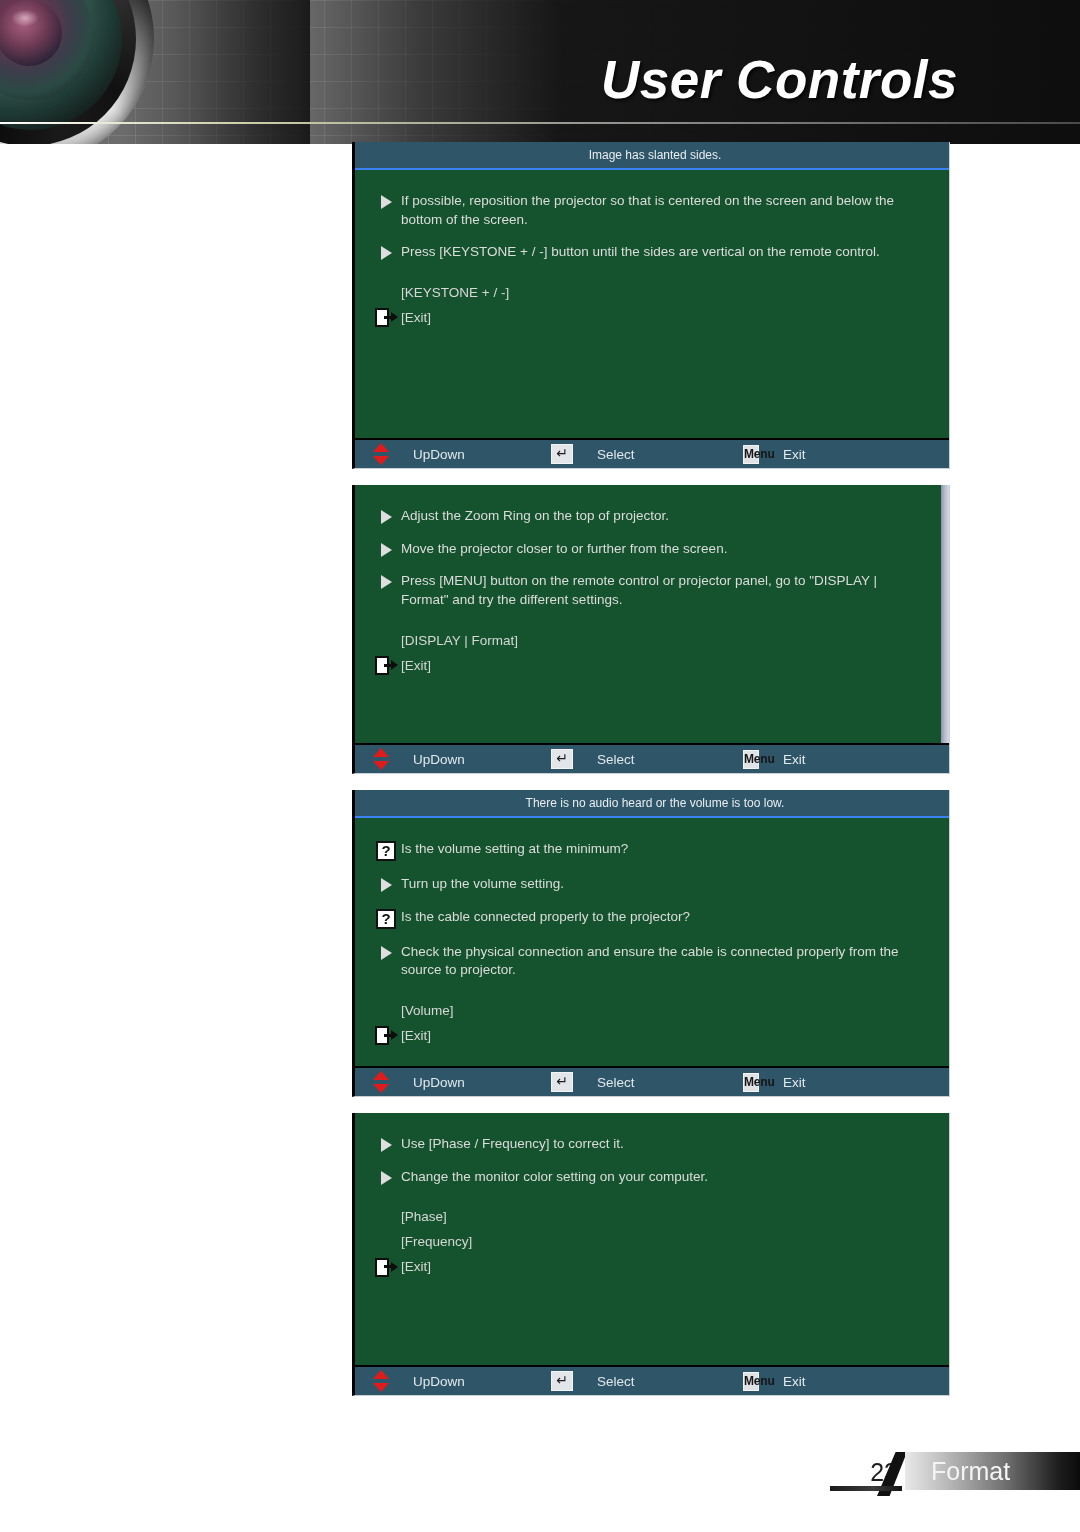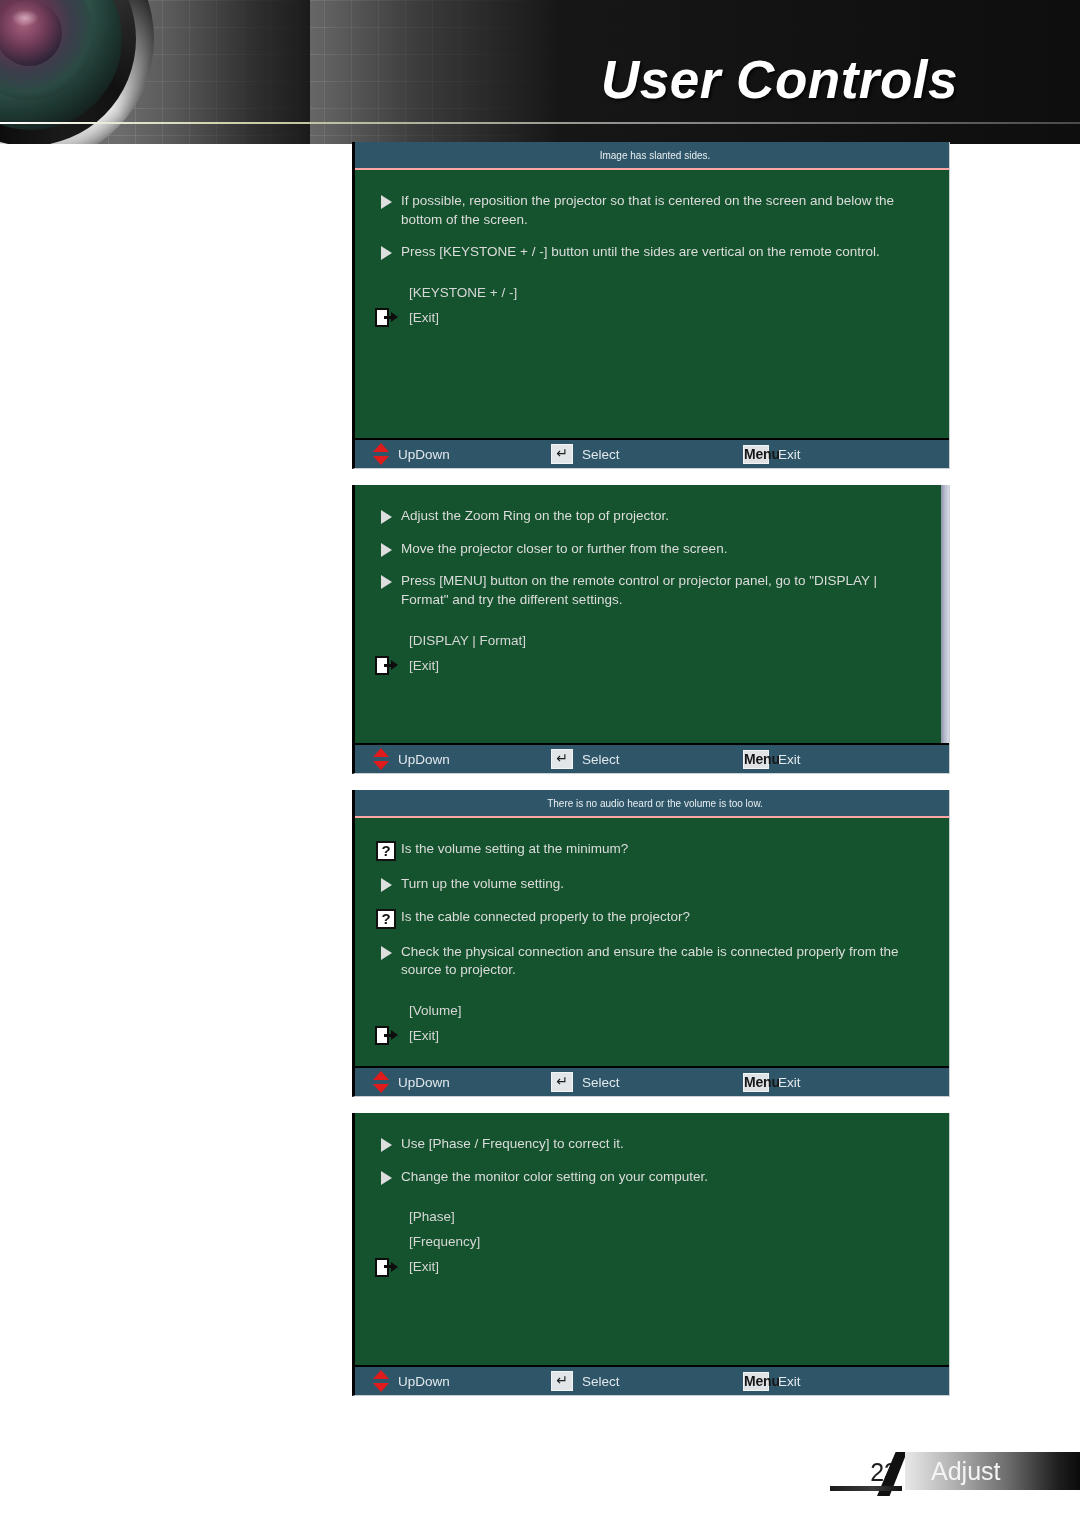--- a/index.html
+++ b/index.html
@@ -131,25 +131,25 @@
     margin-bottom: 16px;
     border-left: 3px solid #000000;
     border-right: 1px solid #c9cfd4;
     border-bottom: 1px solid #c9cfd4;
     background: #4a4a4a;
   }
   .osd-title {
     height: 28px;
     background: #2e5568;
     color: #e9eef1;
-    font-size: 10px;
+    font-size: 12px;
     display: flex;
     align-items: center;
     justify-content: center;
-    border-bottom: 2px solid #fca5a5;
+    border-bottom: 2px solid #3b82f6;
     padding-left: 6px;
   }
   .osd-body {
     position: relative;
     background: #14532d;
     padding: 22px 16px 10px 16px;
   }
   .osd-scroll-strip {
     position: absolute;
     right: 0; top: 0; bottom: 0;
@@ -223,35 +223,34 @@
   .ref-block { padding: 4px 0 6px 0; }
   .ref-row {
     display: flex;
     align-items: center;
     min-height: 25px;
   }
   .ref-row .tip-icon { flex: 0 0 30px; }
   .ref-label {
     color: #d7d7d7;
     font-size: 13.5px;
-    margin-left: 8px;
   }
 
   .osd-footer {
     height: 30px;
     background: #2e5568;
     border-top: 2px solid #000000;
     display: flex;
     align-items: center;
     position: relative;
   }
   .foot-cell {
     display: flex;
     align-items: center;
-    gap: 9px;
+    gap: 24px;
     color: #e2e9ed;
     font-size: 13.5px;
   }
   .foot-cell.c1 { margin-left: 18px; width: 178px; }
   .foot-cell.c2 { width: 192px; }
   .foot-cell.c3 { }
 
   
   .updown-icon {
     position: relative;
@@ -277,25 +276,25 @@
     width: 22px; height: 20px;
     background: #e2e6e8;
     border: 1.5px solid #f2f4f5;
     color: #1d1d1d;
     font-size: 14px;
     line-height: 16px;
     text-align: center;
   }
   
   .menu-key {
-    width: 26px; height: 19px;
+    width: 16px; height: 19px;
     background: #dfe3e6;
     border: 1.5px solid #f2f4f5;
     color: #161616;
-    font-size: 14px;
+    font-size: 12px;
     font-weight: bold;
     line-height: 16px;
     text-align: center;
     letter-spacing: -0.2px;
   }
 
   
   .page-footer {
     position: absolute;
     left: 0; bottom: 0;
@@ -574,15 +573,15 @@
         </div>
       </div>
     </div>
   </div>
 
 <div class="page-footer">
   <div class="pg-num">23</div>
   <div class="lang-swoosh"></div>
   <div class="lang-swoosh2"></div>
   <div class="lang-banner">
-    <span>Adjust</span>
+    <span>Format</span>
   </div>
 </div>
 
 </body></html>

